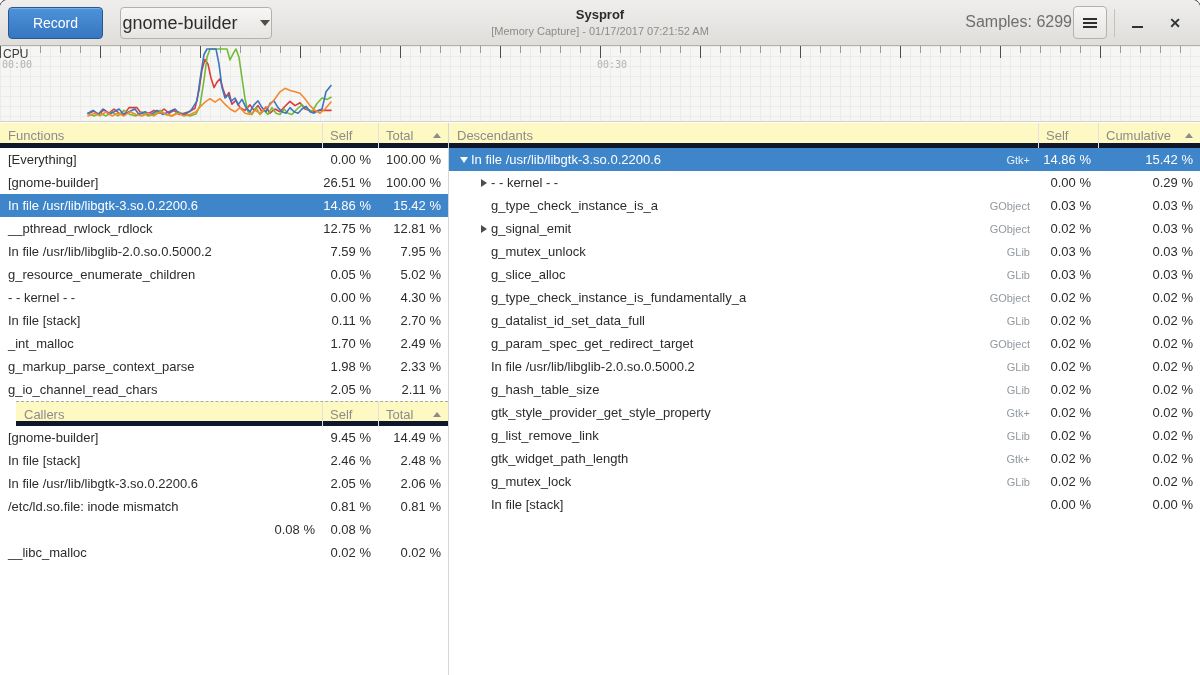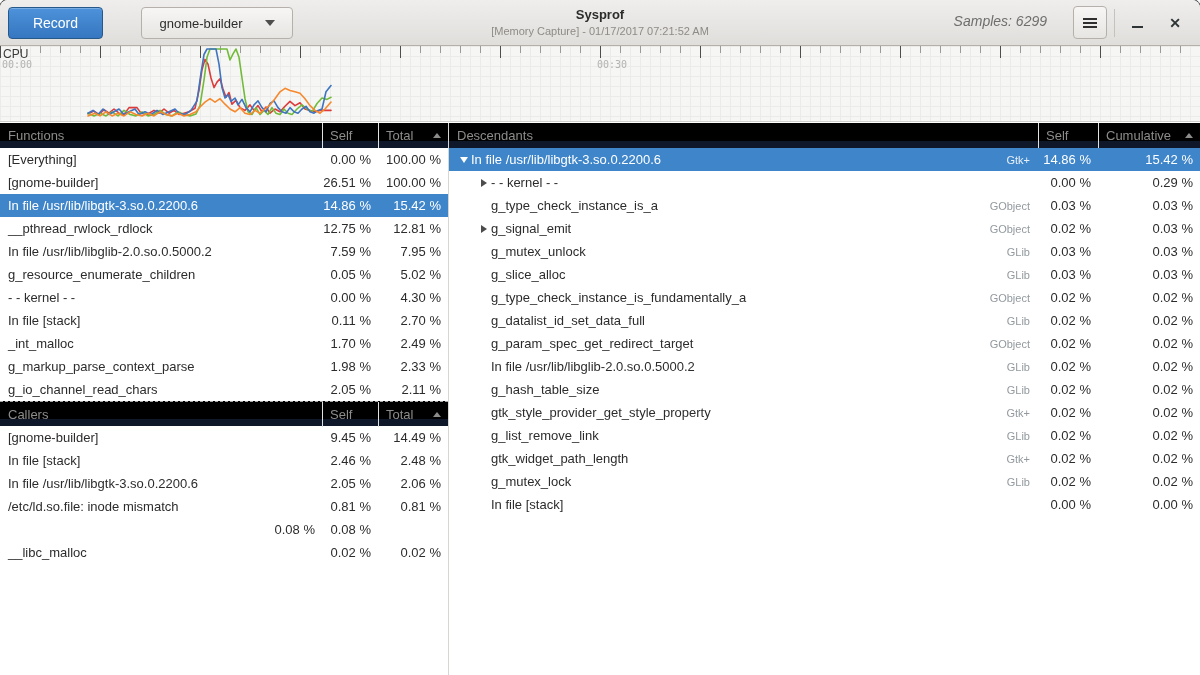--- a/index.html
+++ b/index.html
@@ -10,27 +10,27 @@
   
   .headerbar { position:absolute; left:0; top:0; width:1200px; height:46px;
                background:linear-gradient(#efeeed,#dfdedb); border-bottom:1px solid #b4afa8; }
   .btn-record { position:absolute; left:8px; top:7px; width:95px; height:32px; border-radius:4px;
                 background:linear-gradient(#4d92da,#3577c0); border:1px solid #27588c;
                 color:#ffffff; font-size:14px; text-align:center; line-height:30px; cursor:pointer;
                 box-shadow:inset 0 1px 0 rgba(255,255,255,0.25); }
   .btn-process { position:absolute; left:120px; top:7px; width:152px; height:32px; border-radius:4px;
                  background:linear-gradient(#f7f6f5,#e7e5e2); border:1px solid #b5b1aa;
                  display:flex; align-items:center; justify-content:center; gap:22px;
-                 font-size:13px; color:#2d2d2d; cursor:pointer;margin-left:21px; }
+                 font-size:18px; color:#2d2d2d; cursor:pointer; }
   .chevron-down { width:0; height:0; border-left:5px solid transparent; border-right:5px solid transparent;
                   border-top:6px solid #4e4e4c; }
   .titlebox { position:absolute; left:400px; right:400px; top:5px; text-align:center; }
   .title { font-size:13px; font-weight:bold; color:#2c2c2c; line-height:19px; }
   .subtitle { font-size:11px; color:#8f8b86; line-height:14px; }
-  .samples { position:absolute; right:153px; top:13px; font-size:14px; color:#6e6e6c;font-style:italic; }
+  .samples { position:absolute; right:128px; top:13px; font-size:16px; color:#6e6e6c; }
   .btn-menu { position:absolute; left:1073px; top:6px; width:34px; height:33px; border-radius:4px;
               background:linear-gradient(#f7f6f5,#e7e5e2); border:1px solid #b5b1aa;
               display:flex; align-items:center; justify-content:center; cursor:pointer; }
   .hamburger { display:block; width:14px; height:10px;
                border-top:2px solid #2f2f2f; border-bottom:2px solid #2f2f2f; position:relative; }
   .hamburger::after { content:""; position:absolute; left:0; top:2px; width:14px; height:2px; background:#2f2f2f; }
   .hb-sep { position:absolute; left:1114px; top:9px; width:1px; height:28px; background:#c6c1ba; }
   .btn-min, .btn-close { position:absolute; top:6px; width:30px; height:33px; display:flex;
                          align-items:center; justify-content:center; cursor:pointer; }
   .btn-min { left:1122px; } .btn-close { left:1160px; }
@@ -53,39 +53,39 @@
                 font-family:"DejaVu Sans Mono", monospace; z-index:3; }
   .t-start { left:2px; } .t-mid { left:597px; }
 
   
   .main { position:absolute; left:0; top:123px; width:1200px; bottom:0; background:#fff; }
   .left-pane { position:absolute; left:0; top:0; width:448px; bottom:0; }
   .pane-sep { position:absolute; left:448px; top:0; width:1px; bottom:0; background:#d6d6d4; }
   .right-pane { position:absolute; left:449px; top:0; right:0; bottom:0; }
 
   .thead { display:grid; height:25px; align-items:center; color:#8c8c8a; font-size:13px;
-           border-bottom:7px solid #0f172a; background:#000000; }
+           border-bottom:5px solid #0f172a; background:#fef9c3; }
   .thead-left { grid-template-columns:1fr 56px 70px; }
   .thead-right { grid-template-columns:1fr 60px 102px; }
   .th { padding:0 7px; cursor:pointer; display:flex; align-items:center; justify-content:space-between;
         height:25px; }
   .th.first { padding-left:8px; }
   .th.bordered { border-left:1px solid #e2e2e0; }
   .sort-arrow { width:0; height:0; border-left:4px solid transparent; border-right:4px solid transparent;
                 border-bottom:5px solid #8c8c8a; margin-left:4px; }
 
   .row { display:grid; height:23px; align-items:center; font-size:13px; color:#2c2c2c; cursor:pointer; }
   .row-left { grid-template-columns:1fr 56px 70px; }
   .row-right { grid-template-columns:1fr 72px 60px 102px; }
   .row.selected { background:#3f85c9; color:#ffffff; }
   .cell-name { padding-left:8px; white-space:nowrap; overflow:hidden; }
   .cell-num { text-align:right; padding-right:7px; white-space:nowrap; }
   .cell-tag { text-align:right; padding-right:8px; font-size:11px; color:#92999e; white-space:nowrap; }
   .row.selected .cell-tag { color:#e8f0f8; }
-  .dashed-div { border-top:1px dashed #aaaaa8; }
+  .dashed-div { border-top:1px dashed #aaaaa8;margin-left:16px; }
 
   .tree-name { display:flex; align-items:center; white-space:nowrap; overflow:hidden; }
   .expander { width:14px; flex:0 0 14px; display:flex; align-items:center; justify-content:center; cursor:pointer; }
   .exp-right { width:0; height:0; border-top:4px solid transparent; border-bottom:4px solid transparent;
                border-left:6px solid #4c4c4c; }
   .exp-down { width:0; height:0; border-left:4px solid transparent; border-right:4px solid transparent;
               border-top:6px solid #ffffff; }
 </style>
 </head>
 <body>

